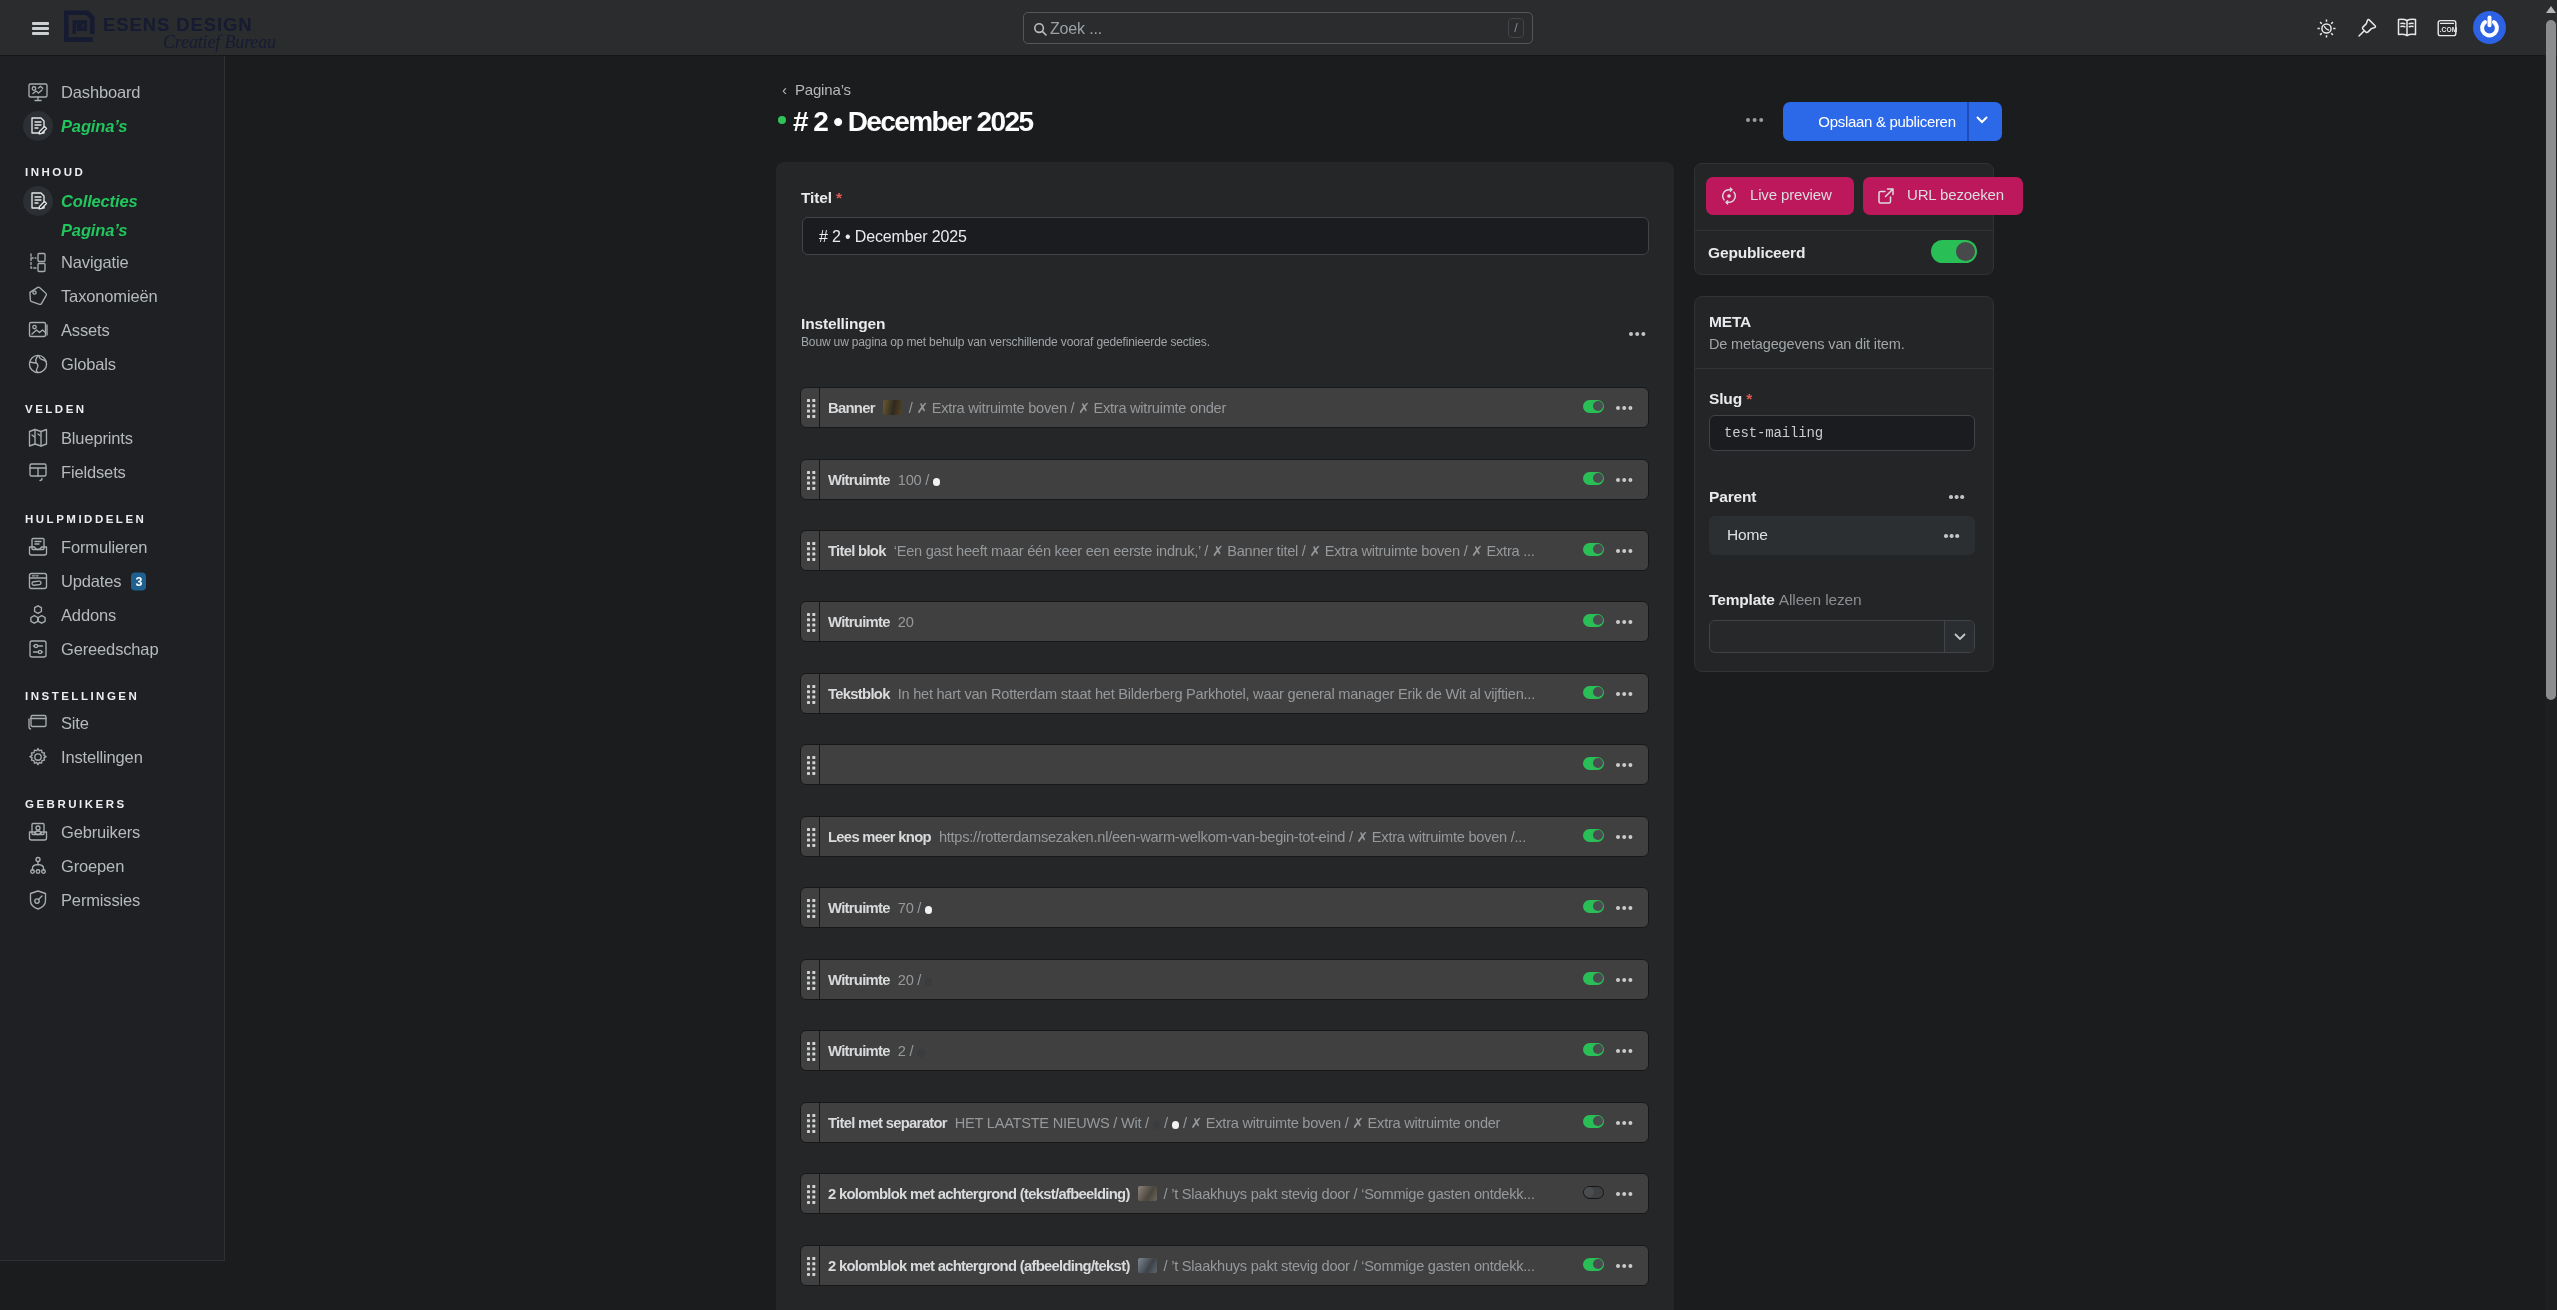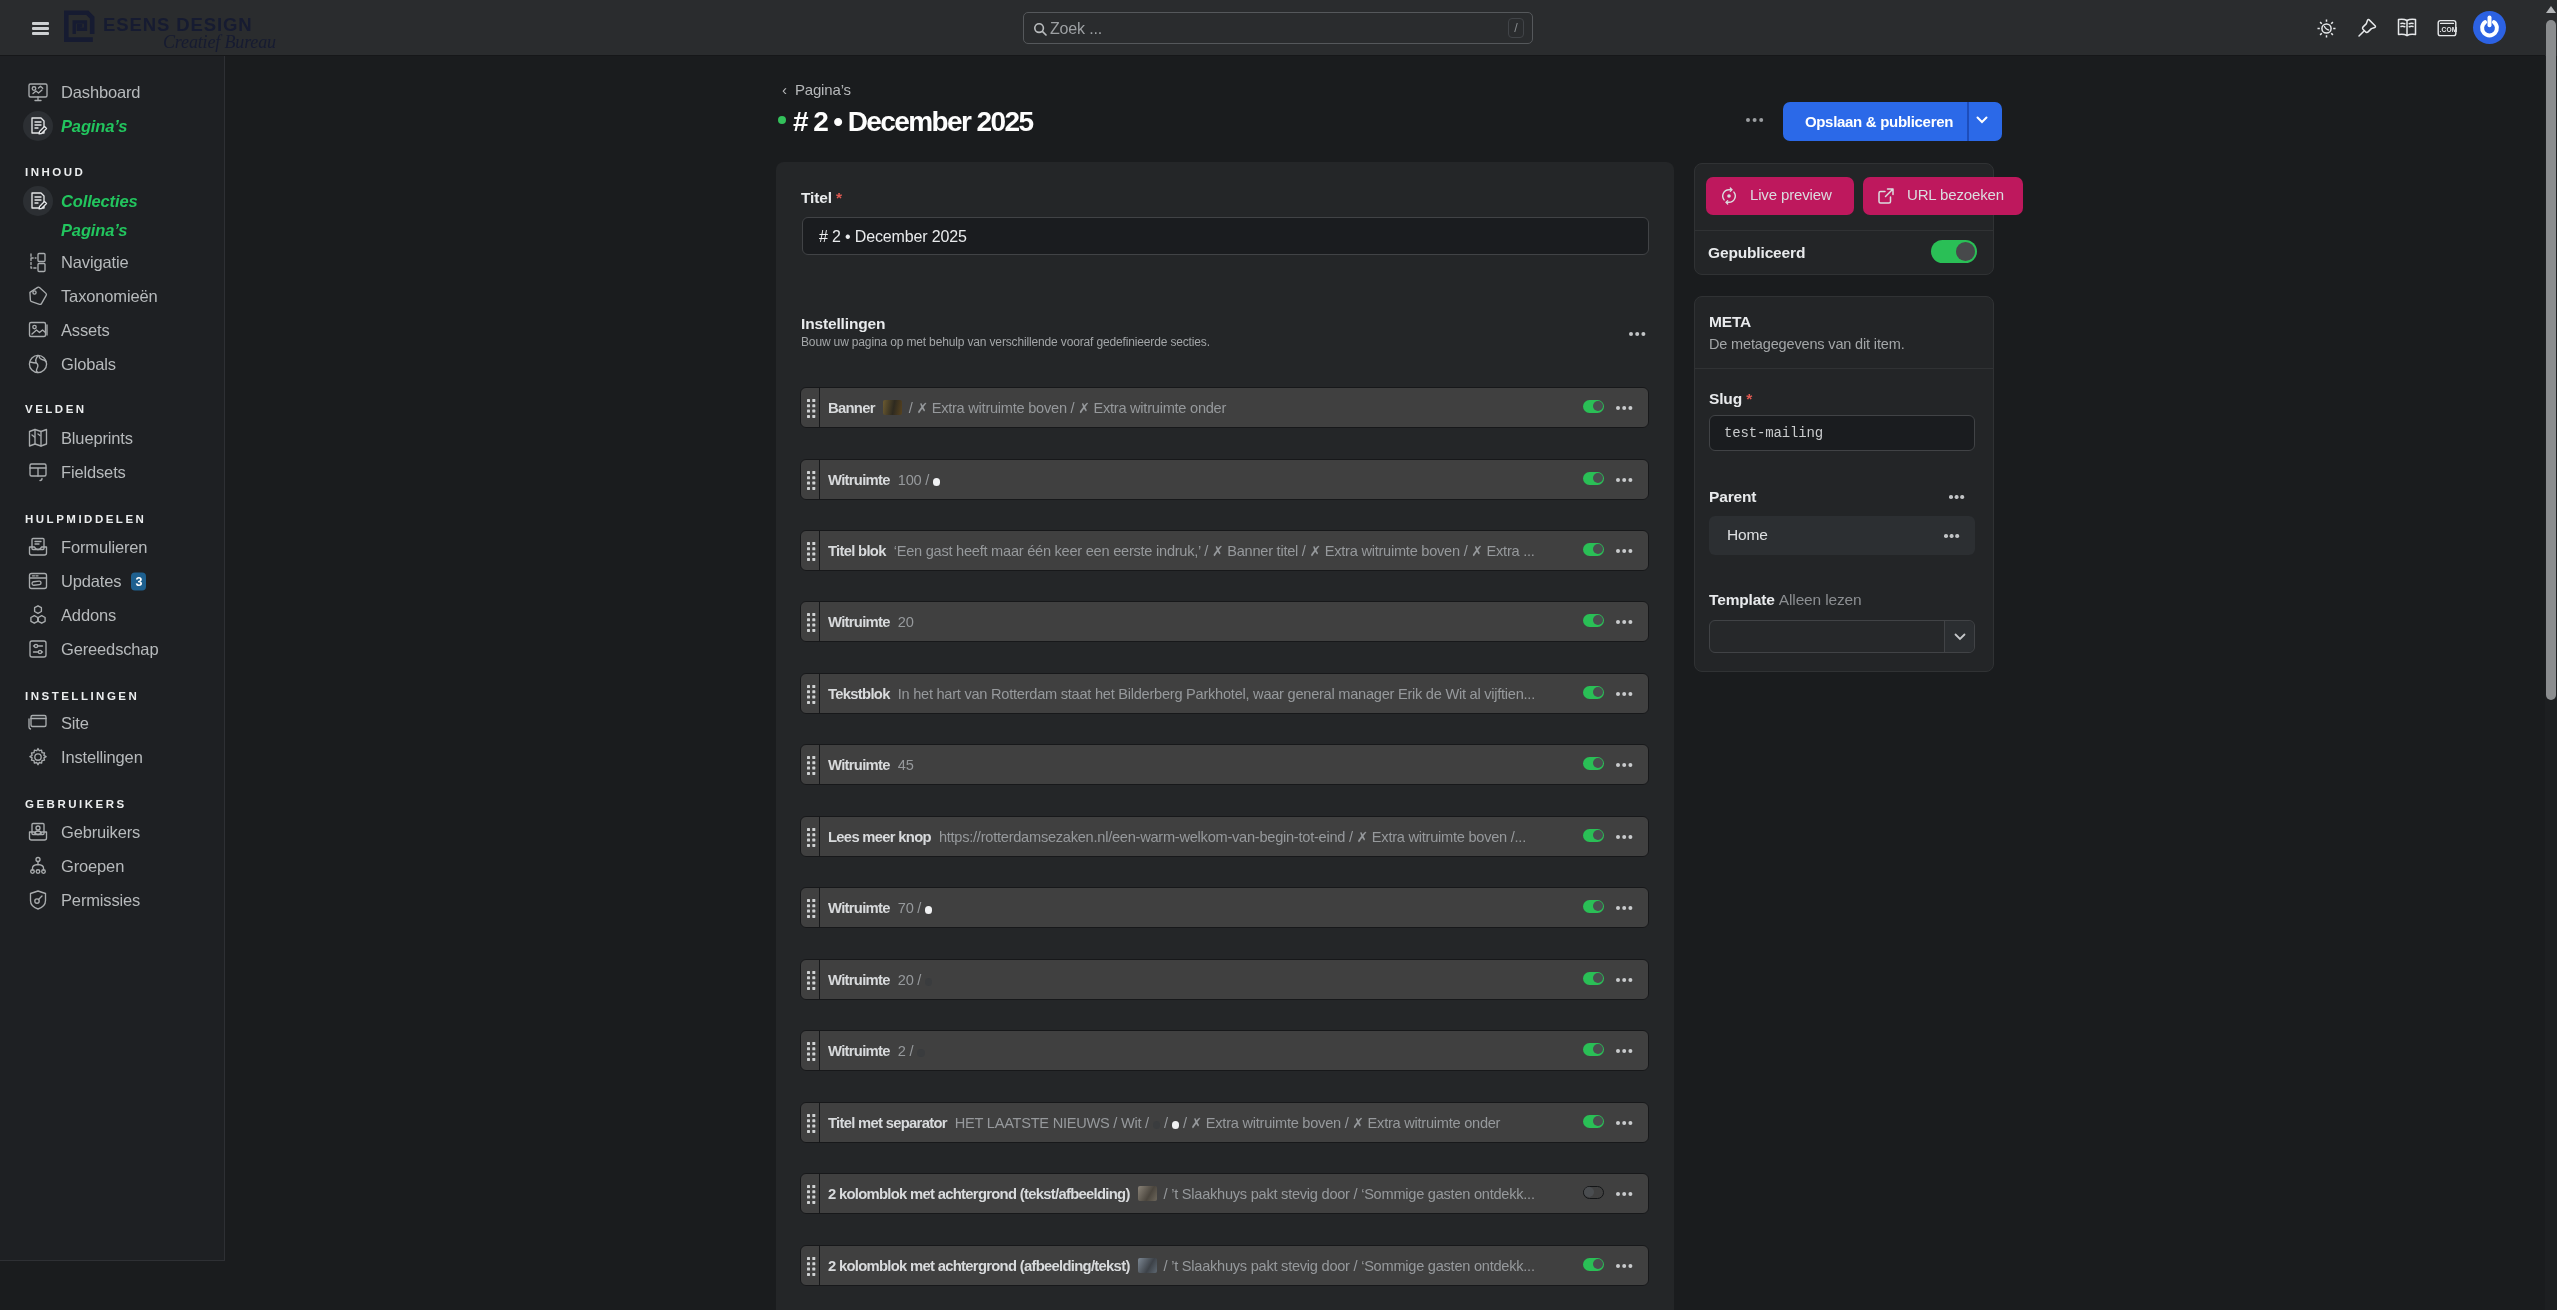--- a/index.html
+++ b/index.html
@@ -29,21 +29,21 @@
   .nav-item.active .circ { position:absolute; left:23px; top:2px; width:30px; height:30px; border-radius:50%; background:#2c2f33; }
   .nav-item.active svg { stroke:#e4e6e8; }
   .nav-head { position:absolute; left:25px; font-size:11.5px; font-weight:bold; letter-spacing:2.5px; color:#eceeef; }
   .badge3 { display:inline-block; margin-left:10px; width:15px; height:18px; background:#1e608f; color:#fff; border-radius:4px; font-size:12.5px; font-weight:bold; text-align:center; line-height:18px; vertical-align:1px; }
 
   
   #crumb { position:absolute; left:782px; top:81px; font-size:15px; color:#b6b8ba; }
   #titledot { position:absolute; left:778px; top:116px; width:8px; height:8px; border-radius:50%; background:#33c15b; }
   #h1 { position:absolute; left:793px; top:106px; font-size:28px; font-weight:bold; color:#fdfdfd; letter-spacing:-1.6px; }
   #savebtn { position:absolute; left:1783px; top:102px; width:219px; height:39px; background:#2b69e8; border-radius:7px; }
-  #savebtn .txt { position:absolute; left:4px; width:184px; text-align:center; top:11px; color:#fff; font-size:15px; font-weight:bold; letter-spacing:-0.3px; }
+  #savebtn .txt { position:absolute; left:12px; width:184px; text-align:center; top:11px; color:#fff; font-size:15px; font-weight:normal; letter-spacing:-0.3px; }
   #savebtn .sep { position:absolute; left:184px; top:0; width:1.5px; height:39px; background:#1d4dbb; }
   #savebtn .chev { position:absolute; left:193px; top:14px; }
 
   
   #maincard { position:absolute; left:776px; top:162px; width:898px; height:1160px; background:#242628; border-radius:8px; }
   .flabel { font-size:15.5px; font-weight:bold; color:#e8eaec; }
   .req { color:#e05a52; }
   #titleinput { position:absolute; left:802px; top:217px; width:847px; height:38px; background:#1a1c1f; border:1px solid #414346; border-radius:6px; color:#e9ebed; font-size:16px; line-height:37px; padding-left:16px; }
 
   
@@ -355,21 +355,20 @@
     <div class="cont"><span class="name">Tekstblok</span>In het hart van Rotterdam staat het Bilderberg Parkhotel, waar general manager Erik de Wit al vijftien...</div>
     <div class="tgl">
         <i></i>
       </div>
     <div class="rdots"></div>
   </div>
     <div class="row" style="top:744px">
     <div class="handle">
         <div class="hdots"></div>
       </div>
-    <div class="cont"><span class="name">Witruimte</span>45</div>
     <div class="tgl">
         <i></i>
       </div>
     <div class="rdots"></div>
   </div>
     <div class="row" style="top:816px">
     <div class="handle">
         <div class="hdots"></div>
       </div>
     <div class="cont"><span class="name">Lees meer knop</span>https://rotterdamsezaken.nl/een-warm-welkom-van-begin-tot-eind / <span style="font-size:14px">✗</span> Extra witruimte boven /...</div>

